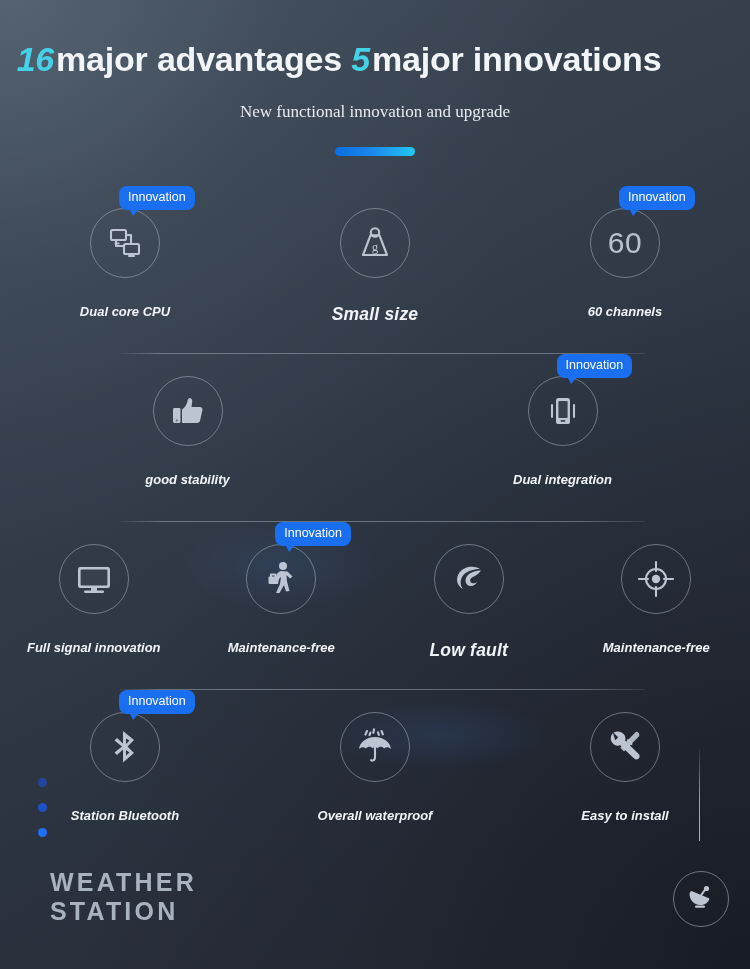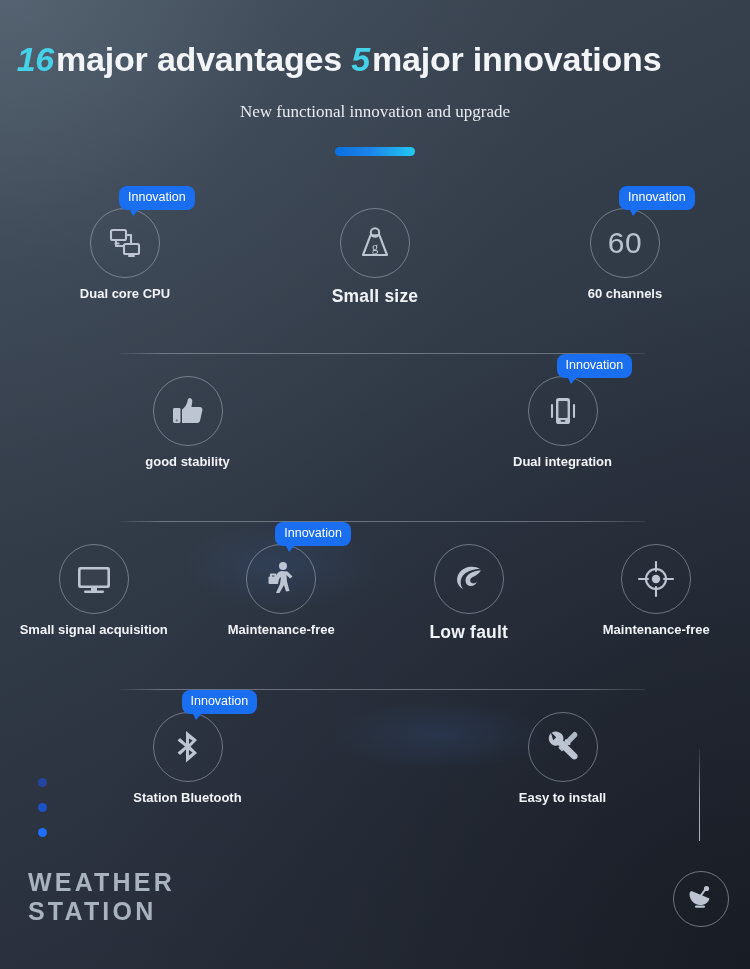--- a/index.html
+++ b/index.html
@@ -73,26 +73,27 @@
     border:1.3px solid rgba(178,189,201,0.50);
     display:flex; align-items:center; justify-content:center;
   }
   .circle svg { display:block; }
   .ico-fill { fill:#bcc5d1; }
   .ico-stroke { fill:none; stroke:#bcc5d1; stroke-width:2.1; stroke-linecap:round; stroke-linejoin:round; }
   .num60 {
     font-size:30px; color:#b9c2ce; font-weight:normal; letter-spacing:0.5px;
   }
   .label {
-    margin-top:8px;
+    margin-top:26px;
     color:#f0f3f7;
     font-size:13px;
     font-weight:bold;
     white-space:nowrap;
     text-align:center;
+    font-style:italic;
   }
   .label.big { font-size:17.5px; letter-spacing:0.2px; }
 
   
   .badge {
     position:absolute;
     top:0px;
     left:50%;
     transform:translateX(-6px);
     background:#1a6ef0;
@@ -118,21 +119,21 @@
   .dots { position:absolute; left:38px; bottom:132px; }
   .dot {
     width:9px; height:9px; border-radius:50%;
     margin-bottom:16px;
   }
   .dot.d1 { background:#1f4fd8; opacity:0.62; }
   .dot.d2 { background:#1a5ae8; opacity:0.80; }
   .dot.d3 { background:#1f6efc; opacity:1; margin-bottom:0; }
 
   .brand {
-    position:absolute; left:28px; bottom:43px;
+    position:absolute; left:50px; bottom:43px;
     color:#a9b3c0;
     font-size:25px; font-weight:bold;
     letter-spacing:3.2px;
     line-height:29px;
     text-transform:uppercase;
   }
 
   .vline {
     position:absolute; right:50px; bottom:128px;
     width:1px; height:92px;
@@ -243,21 +244,21 @@
         <div class="circle">
           <span>
             <svg width="42" height="42" viewBox="0 0 42 42">
               <rect class="ico-fill" x="5" y="9" width="32" height="21" rx="2.2"></rect>
               <rect x="7.6" y="11.6" width="26.8" height="15.8" rx="1" fill="#39404d"></rect>
               <rect class="ico-fill" x="18" y="30" width="6" height="3"></rect>
               <rect class="ico-fill" x="11" y="32.6" width="20" height="2.4" rx="1.2"></rect>
             </svg>
           </span>
         </div>
-        <div class="label">Small signal acquisition</div>
+        <div class="label">Full signal innovation</div>
       </div>
 
       <div class="cell">
         <div class="badge">Innovation</div>
         <div class="circle">
           <span>
             <svg width="42" height="42" viewBox="0 0 42 42">
               <circle class="ico-fill" cx="23" cy="8" r="4"></circle>
               <path class="ico-fill" d="M21 13 C17.5 14 16 17 15.5 20.5 L14.5 26 L18 26 L19 21 L21 19 L20 26 L16 35 L19.5 35 L24 27 L26 33.5 L29.5 33 L27 23.5 L26.5 17 L30 20.5 L32.5 18.5 L27.5 13.5 z"></path>
               <rect class="ico-fill" x="8.5" y="18.5" width="9.5" height="7.5" rx="1.1"></rect>
@@ -305,20 +306,36 @@
         <div class="circle">
           <span>
             <svg width="40" height="40" viewBox="0 0 40 40">
               <path class="ico-fill" d="M18 4 L29 13 L22.5 19.5 L29 26 L18 35.5 V22.5 L12 28 L9.5 25.5 L17 19.5 L9.5 13.5 L12 11 L18 16.5 z M21 11.5 V17 L24.5 13.5 z M21 23 V28.5 L24.5 25.5 z"></path>
             </svg>
           </span>
         </div>
         <div class="label">Station Bluetooth</div>
       </div>
 
+      <div class="cell">
+        <div class="circle">
+          <span>
+            <svg width="42" height="42" viewBox="0 0 42 42">
+              <path class="ico-fill" d="M21 11 C12 11 5.5 17 5 23 C7 21 10 20.5 11.8 22.4 C13.8 20.3 16.5 20.2 18.6 22.3 C19.6 21.2 20.3 21 21 21 C21.7 21 22.4 21.2 23.4 22.3 C25.5 20.2 28.2 20.3 30.2 22.4 C32 20.5 35 21 37 23 C36.5 17 30 11 21 11 z"></path>
+              <path class="ico-stroke" d="M21 21 V31.5 C21 34 18.8 35.3 17 34.2" stroke-width="2.2"></path>
+              <path class="ico-stroke" d="M13 5 l-1.6 3.6" stroke-width="1.7"></path>
+              <path class="ico-stroke" d="M20 3.2 l-0.6 3.6" stroke-width="1.7"></path>
+              <path class="ico-stroke" d="M27.5 5 l1.4 3.4" stroke-width="1.7"></path>
+              <path class="ico-stroke" d="M16.5 6.5 l-1 2.6" stroke-width="1.5"></path>
+              <path class="ico-stroke" d="M24 6.3 l0.9 2.7" stroke-width="1.5"></path>
+            </svg>
+          </span>
+        </div>
+        <div class="label">Overall waterproof</div>
+      </div>
 
       <div class="cell">
         <div class="circle">
           <span>
             <svg width="42" height="42" viewBox="0 0 42 42">
               <path class="ico-fill" d="M9 7 C6 10 6 15 9.4 18 C11.4 19.8 14 20.2 16.2 19.3 L30 32.5 C31.3 33.8 33.4 33.8 34.7 32.5 C36 31.2 36 29.2 34.7 27.9 L21 14.6 C21.9 12.4 21.5 9.8 19.6 7.9 C16.8 5 12.5 4.6 9.6 6.7 L14.2 11.3 L11.2 14.3 z"></path>
               <path class="ico-fill" d="M34.2 6.5 C35.6 7.9 35.8 9.6 34.6 10.8 L20 25.5 L16.2 21.7 L30.8 7 C32 5.8 33 5.4 34.2 6.5 z" opacity="0.92"></path>
               <path class="ico-stroke" d="M22.5 23 L18.8 19.3 M25 20.6 L21.2 16.8 M27.5 18 L23.8 14.3" stroke-width="1.3"></path>
               <path class="ico-fill" d="M8.2 30.6 L12 26.8 L15.8 30.6 L12 34.4 z" opacity="0"></path>
             </svg>

